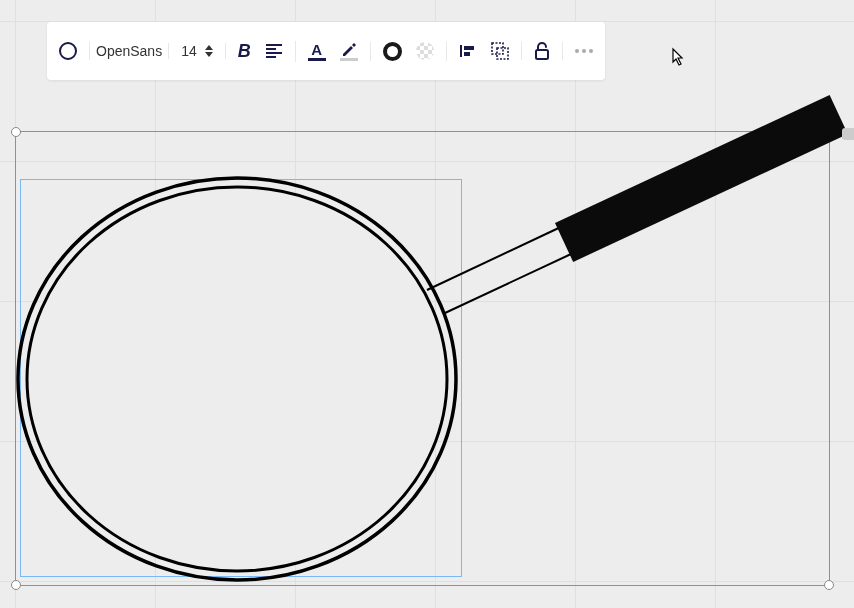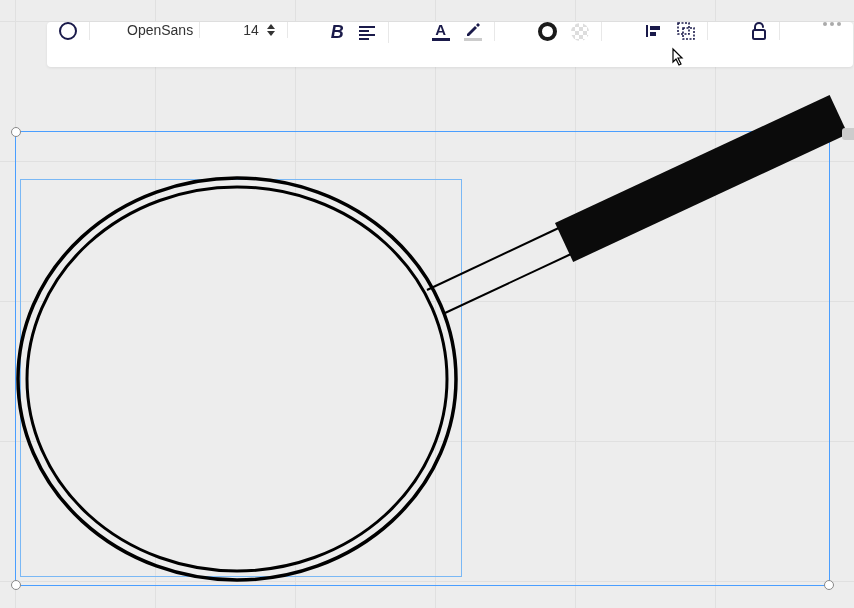--- a/index.html
+++ b/index.html
@@ -26,28 +26,27 @@
         linear-gradient(to right, #e0e0e0 1px, transparent 1px),
         linear-gradient(to bottom, #e0e0e0 1px, transparent 1px);
       background-size: 140px 140px;
       background-position: 15px 21px;
     }
     
     .toolbar {
       position: absolute;
       top: 22px;
       left: 47px;
-      height: 45px;
+      height: 58px;
       background: #ffffff;
       border-radius: 4px;
       display: flex;
-      align-items: flex-start;
+      align-items: center;
       box-shadow: 0 1px 3px rgba(0,0,0,0.08);
       z-index: 10;
-      gap: 31px;
     }
     .toolbar-item {
       display: flex;
       align-items: center;
       justify-content: center;
       border-right: 1px solid #e8e8e8;
       padding: 0 12px;
       cursor: pointer;
       color: #1a1a4a;
     }

